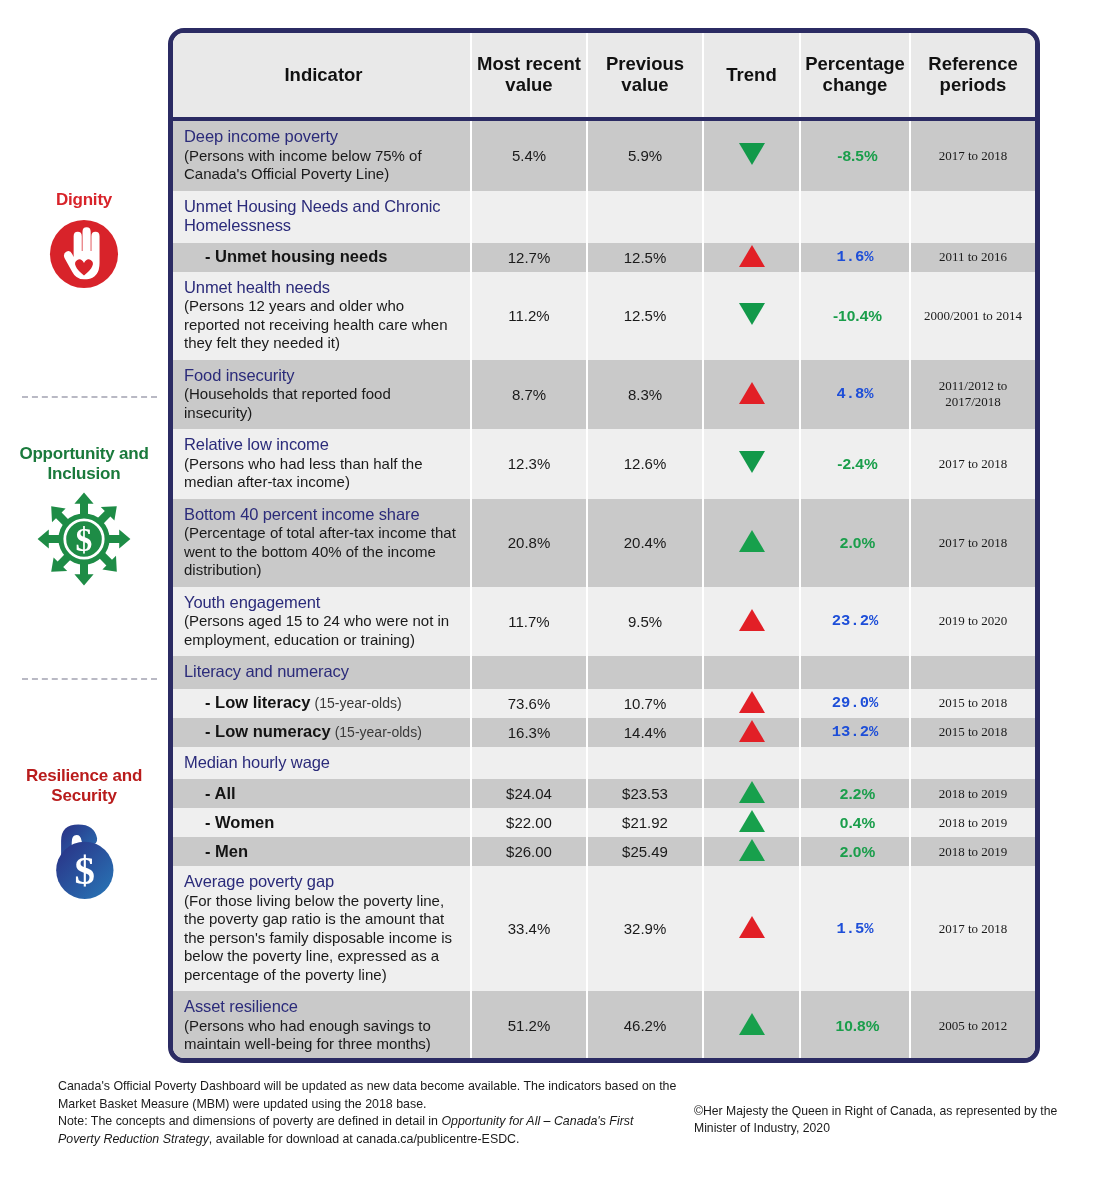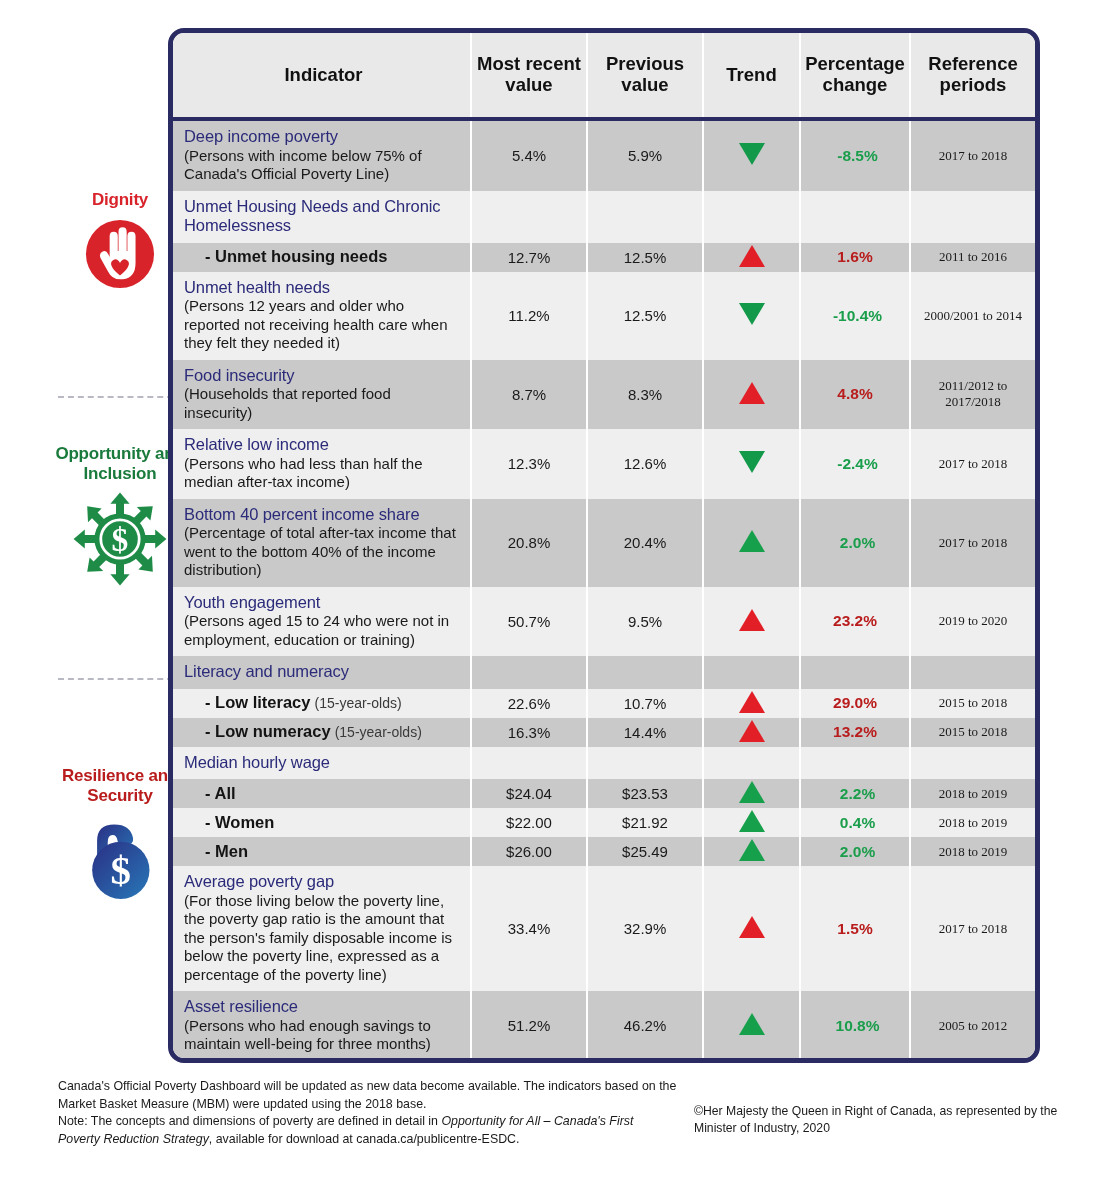--- a/index.html
+++ b/index.html
@@ -6,21 +6,21 @@
   html, body {
     margin: 0; padding: 0;
     width: 1108px; height: 1178px;
     background: #ffffff;
     font-family: "Liberation Sans", sans-serif;
     -webkit-font-smoothing: antialiased;
   }
   #page { position: relative; width: 1108px; height: 1178px; overflow: hidden; }
 
   
-  #rail { position: absolute; left: 0; top: 0; width: 136px; height: 1065px; margin-left: 36px; }
+  #rail { position: absolute; left: 0; top: 0; width: 136px; height: 1065px; }
   .pillar { position: absolute; width: 168px; text-align: center; }
   .pillar-title {
     font-weight: bold; font-size: 17px; line-height: 20px;
     letter-spacing: -0.2px;
   }
   .pillar-icon { margin-top: 7px; display: flex; justify-content: center; }
   .dash-sep {
     position: absolute; left: 22px; width: 135px; height: 0;
     border-top: 2px dashed #b9b9c4;
   }
@@ -78,21 +78,21 @@
     letter-spacing: -0.1px;
   }
   .ind-desc { color: #1a1a1a; font-size: 15px; }
   td.ind.sub { padding-left: 32px; padding-top: 4px; padding-bottom: 4px; }
   .sub-label { color: #141414; font-weight: bold; font-size: 16.5px; }
   .sub-note  { color: #3a3a3a; font-weight: normal; font-size: 14px; }
 
   td.num { font-size: 15px; }
   td.ref { font-size: 13px; line-height: 16px; }
   td.pct { font-weight: bold; font-size: 15.5px; }
-  .pct.up   { color: #b91c1c; }
+  .pct.up   { color: #1d4ed8; font-family: Liberation Mono, monospace; }
   .pct.down { color: #1a9e4b; padding-left: 8px; }
 
   .tri { display: inline-block; width: 0; height: 0; }
   .tri.up {
     border-left: 13px solid transparent;
     border-right: 13px solid transparent;
     border-bottom: 22px solid #e21f26;
   }
   .tri.down {
     border-left: 13px solid transparent;
@@ -249,37 +249,37 @@
           <tr class="band-d">
             <td class="ind"><span class="ind-title">Bottom 40 percent income share</span><br><span class="ind-desc">(Percentage of total after-tax income that went to the bottom 40% of the income distribution)</span></td>
             <td class="num">20.8%</td>
             <td class="num">20.4%</td>
             <td class="trend"><span class="tri upg"></span></td>
             <td class="pct down">2.0%</td>
             <td class="ref">2017 to 2018</td>
           </tr>
           <tr class="band-l">
             <td class="ind"><span class="ind-title">Youth engagement</span><br><span class="ind-desc">(Persons aged 15 to 24 who were not in employment, education or training)</span></td>
-            <td class="num">50.7%</td>
+            <td class="num">11.7%</td>
             <td class="num">9.5%</td>
             <td class="trend"><span class="tri up"></span></td>
             <td class="pct up">23.2%</td>
             <td class="ref">2019 to 2020</td>
           </tr>
           <tr class="band-d">
             <td class="ind"><span class="ind-title">Literacy and numeracy</span></td>
             <td class="num"></td>
             <td class="num"></td>
             <td class="trend"></td>
             <td class="pct "></td>
             <td class="ref"></td>
           </tr>
           <tr class="band-l">
             <td class="ind sub"><span class="sub-label">- Low literacy</span> <span class="sub-note">(15-year-olds)</span></td>
-            <td class="num">22.6%</td>
+            <td class="num">73.6%</td>
             <td class="num">10.7%</td>
             <td class="trend"><span class="tri up"></span></td>
             <td class="pct up">29.0%</td>
             <td class="ref">2015 to 2018</td>
           </tr>
           <tr class="band-d">
             <td class="ind sub"><span class="sub-label">- Low numeracy</span> <span class="sub-note">(15-year-olds)</span></td>
             <td class="num">16.3%</td>
             <td class="num">14.4%</td>
             <td class="trend"><span class="tri up"></span></td>

